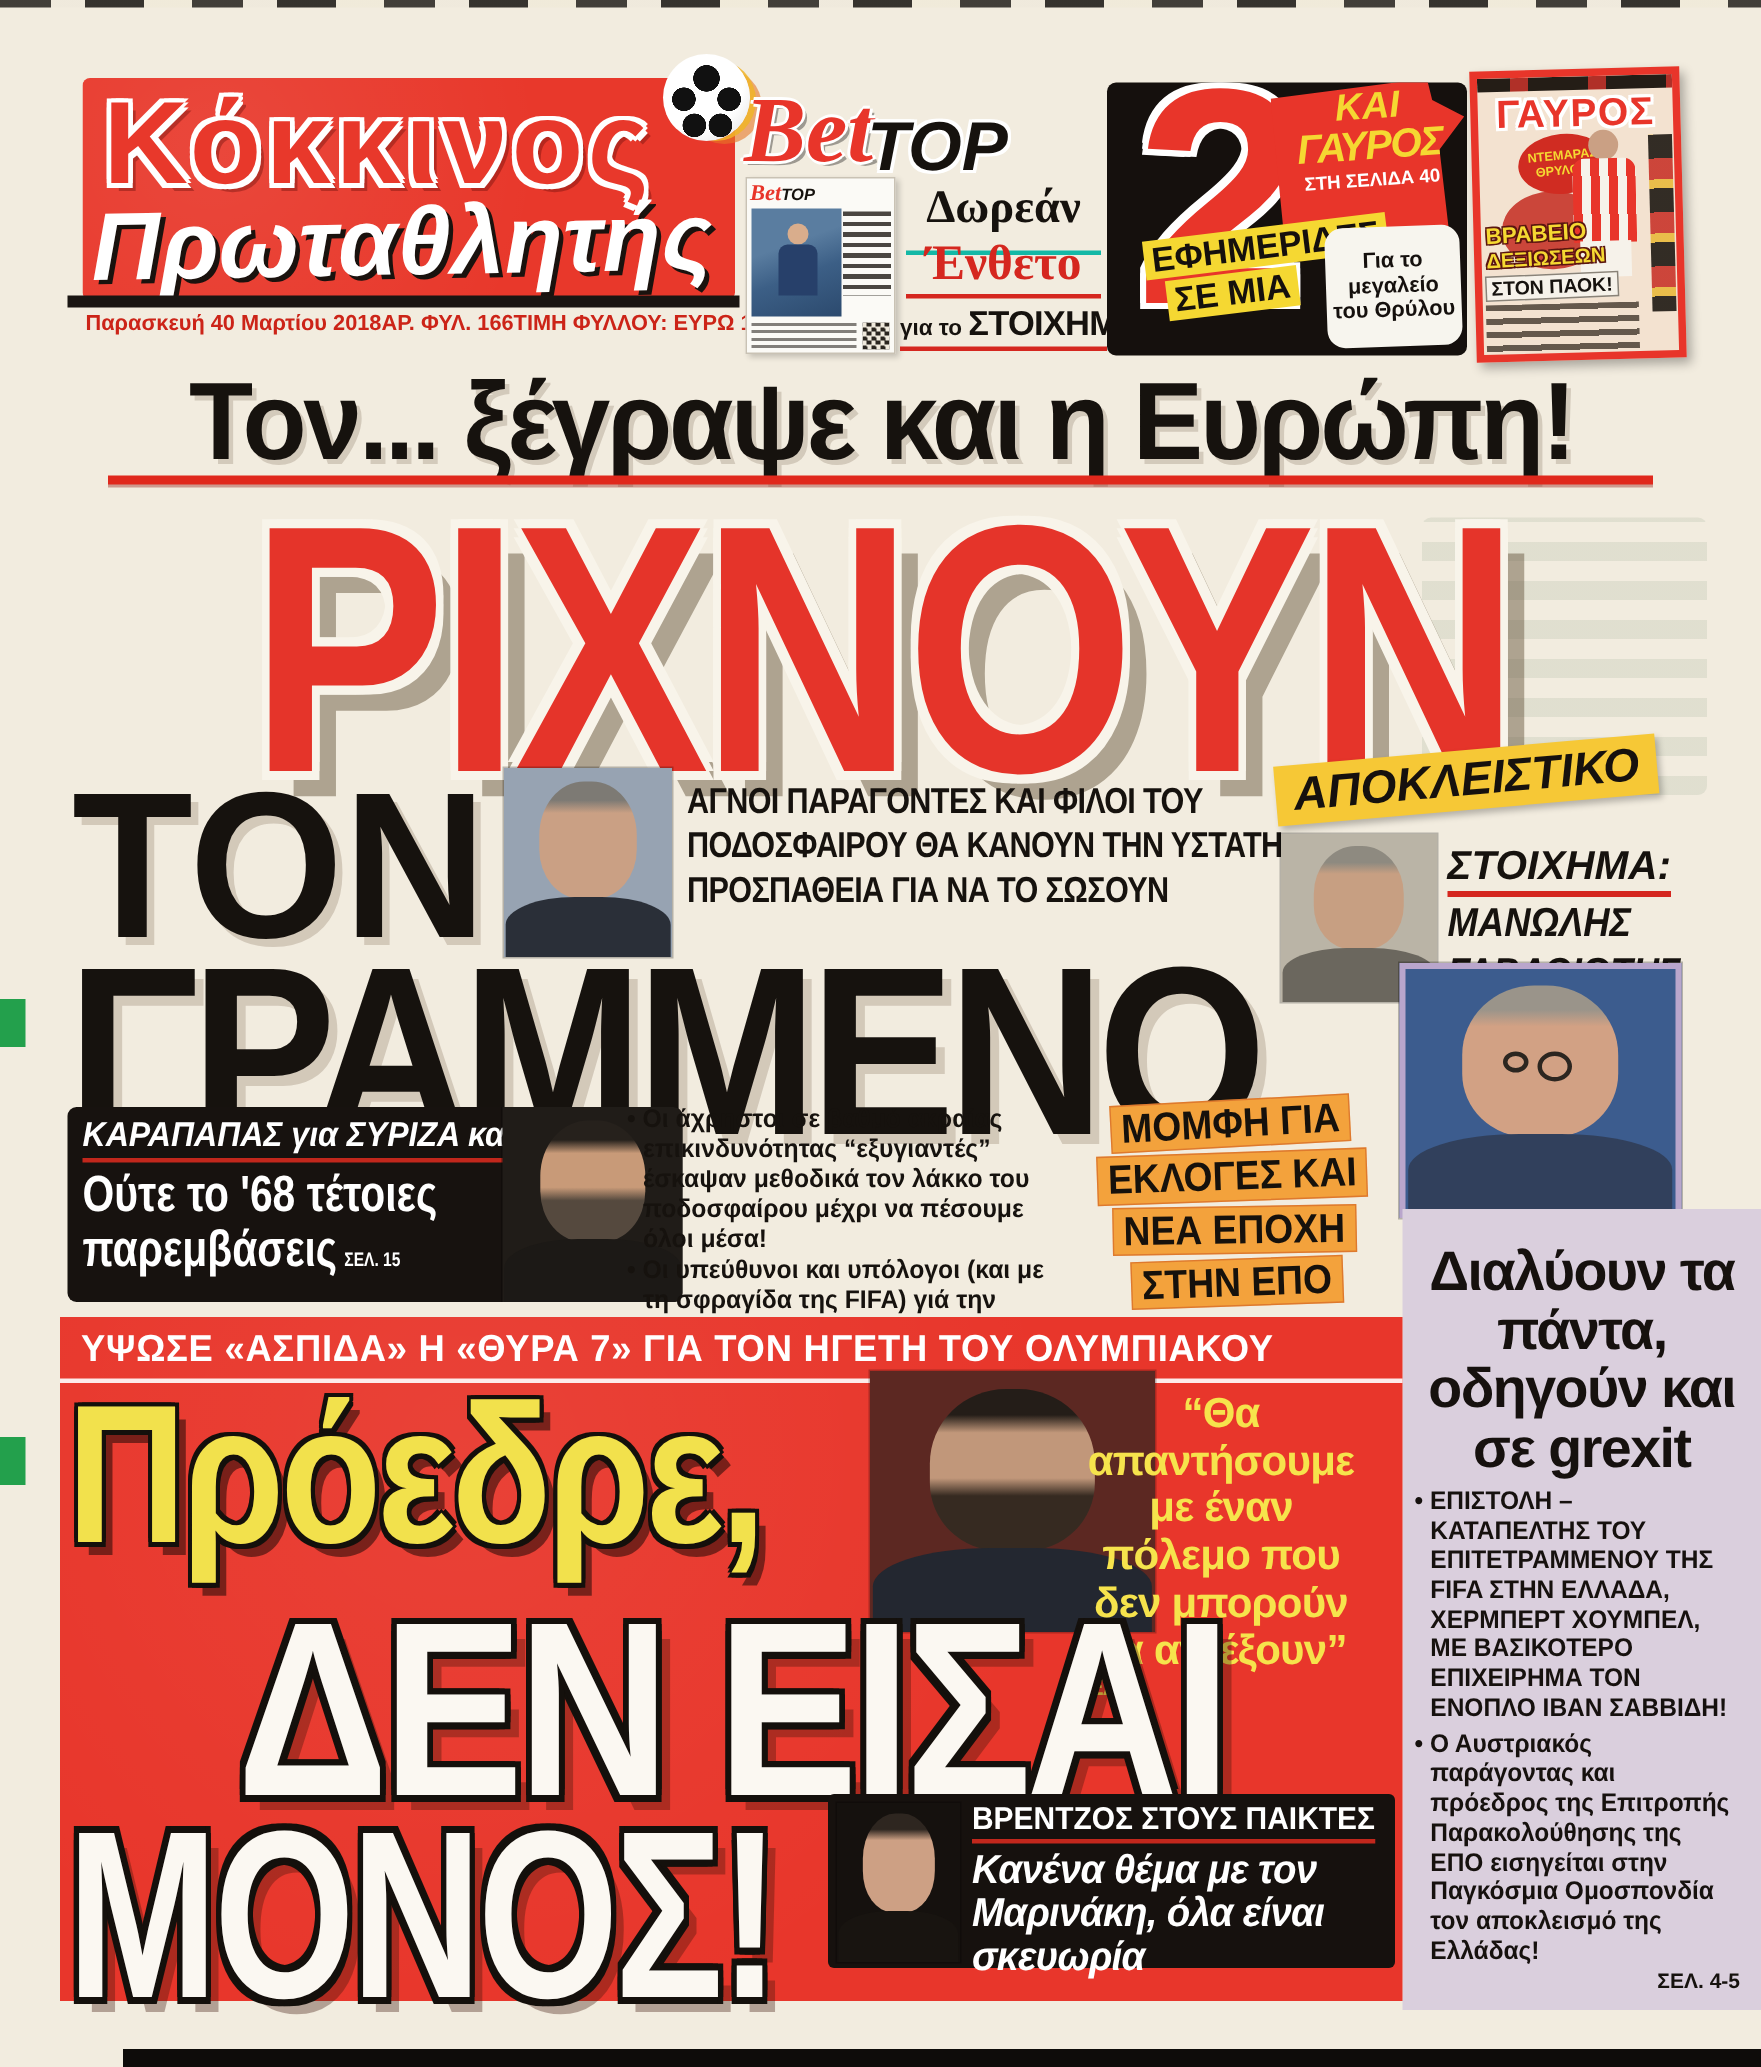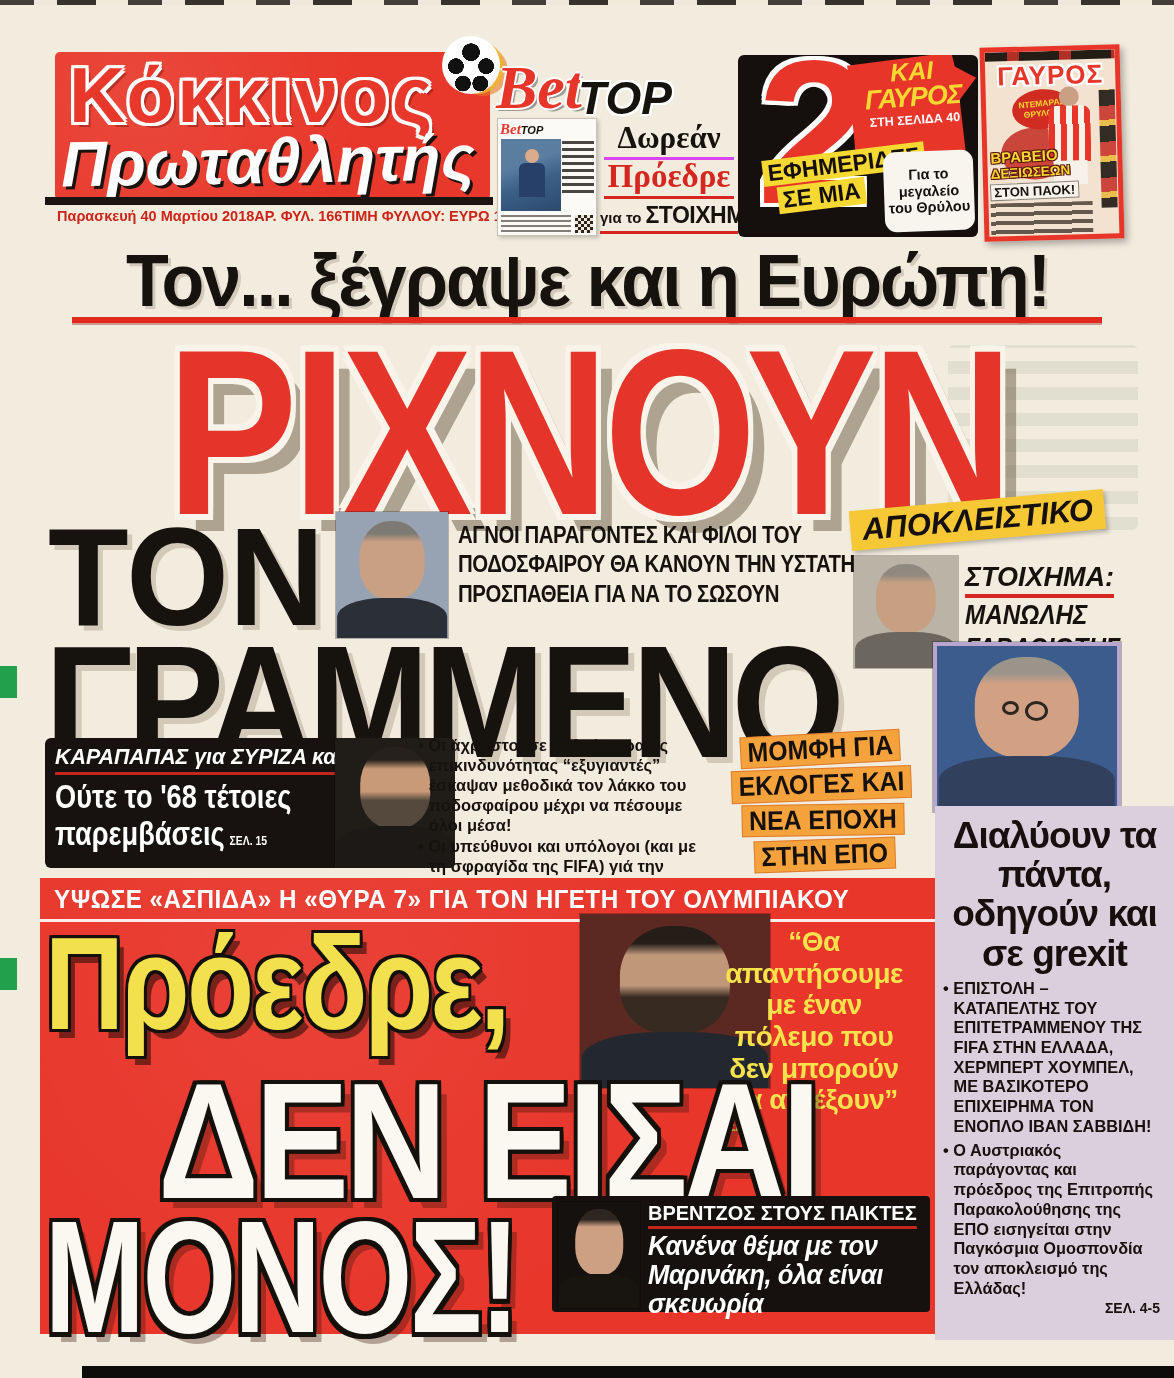--- a/index.html
+++ b/index.html
@@ -50,21 +50,21 @@
     background:linear-gradient(160deg,#5a7da0 0 35%,#3c5f86 60%,#2c4a6e 100%);}
   .bt-photo::before{content:"";position:absolute;left:24px;top:10px;width:14px;height:14px;border-radius:50%;background:#d9ad8c;}
   .bt-photo::after{content:"";position:absolute;left:18px;top:24px;width:26px;height:34px;border-radius:6px 6px 0 0;background:#27406a;}
   .bt-lines{position:absolute;right:2px;top:22px;width:32px;height:56px;
     background:repeating-linear-gradient(to bottom,rgba(30,25,20,.8) 0 3px,transparent 3px 7px);}
   .bt-foot{position:absolute;left:3px;bottom:2px;width:70px;height:18px;
     background:repeating-linear-gradient(to bottom,rgba(30,25,20,.55) 0 2px,transparent 2px 5px);}
   .bt-qr{position:absolute;right:3px;bottom:2px;width:18px;height:18px;
     background:repeating-conic-gradient(#2a251f 0 25%,#efe9dc 0 50%);background-size:6px 6px;}
   .bet-free{left:604px;top:120px;width:130px;text-align:center;font-family:"Liberation Serif",serif;
-    font-weight:700;font-size:31px;color:#16120e;border-bottom:3px solid #d946ef;padding-bottom:1px;}
+    font-weight:700;font-size:31px;color:#16120e;border-bottom:3px solid #14b8a6;padding-bottom:11px;}
   .bet-insert{left:604px;top:158px;width:130px;text-align:center;font-family:"Liberation Serif",serif;
     font-weight:700;font-size:33px;color:#d5271f;border-bottom:3px solid #d5271f;padding-bottom:1px;}
   .bet-for{left:600px;top:202px;width:138px;text-align:center;border-bottom:3px solid #d5271f;padding-bottom:2px;
     white-space:nowrap;color:#16120e;}
   .bet-for .sm{font-weight:700;font-size:15px;text-align:center;}
   .bet-for .lg{font-weight:700;font-size:23px;letter-spacing:-0.5px;}
 
   
   .two-box{left:738px;top:55px;width:240px;height:182px;background:#15100d;border-radius:6px;overflow:hidden;}
   .two-num{position:absolute;left:-4px;top:-26px;width:160px;text-align:center;font-size:205px;font-weight:700;line-height:1;
@@ -170,21 +170,21 @@
   
   .momfi{left:720px;top:733px;width:205px;transform:rotate(-2deg);}
   .momfi .strip{display:table;margin:0 auto;background:#f3a23c;border:1px solid rgba(190,60,25,.4);
     color:#16110c;font-weight:700;font-size:27px;line-height:1.05;padding:1px 7px;transform:scaleX(.92);}
   .momfi .strip+ .strip{margin-top:3px;}
   .momfi .s1{transform:scaleX(.92) rotate(-1deg);}
   .momfi .s3{transform:scaleX(.92) rotate(1deg);margin-left:14px;}
 
   
   .rightcol{left:935px;top:806px;width:239px;height:534px;background:#dacfdd;}
-  .rc-head{margin:10px 4px 6px 4px;text-align:center;font-size:37px;font-weight:700;line-height:1.06;
+  .rc-head{margin:22px 4px 6px 4px;text-align:center;font-size:37px;font-weight:700;line-height:1.06;
     letter-spacing:-1px;color:#16110e;}
   .rc-b{margin:4px 6px 0 8px;font-size:17px;line-height:1.16;color:#16110e;padding-left:11px;text-indent:-11px;
     transform:scaleX(.96);transform-origin:left top;}
   .rc-b::before{content:"• ";}
   .rc-b1{font-weight:700;}
   .rc-b2{font-weight:700;}
   .rc-page{text-align:right;margin:2px 14px 13px 0;font-size:14px;font-weight:700;}
 
   
   .redsec{left:40px;top:878px;width:895px;height:456px;background:#e8362b;
@@ -238,21 +238,21 @@
   <div class="abs bt-thumb">
     <div class="bt-head">
       <span class="bt-bet">Bet</span><span class="bt-top">TOP</span>
     </div>
     <div class="bt-photo"></div>
     <div class="bt-lines"></div>
     <div class="bt-foot"></div>
     <div class="bt-qr"></div>
   </div>
   <div class="abs bet-free">Δωρεάν</div>
-  <div class="abs bet-insert">Πρόεδρε</div>
+  <div class="abs bet-insert">Ένθετο</div>
   <div class="abs bet-for">
     <span class="sm">για το </span><span class="lg">ΣΤΟΙΧΗΜΑ</span>
   </div>
 
   <div class="abs two-box">
     <div class="two-num">2</div>
     <div class="two-arrow">
       <div class="two-kai">ΚΑΙ</div>
       <div class="two-gavros">ΓΑΥΡΟΣ</div>
       <div class="two-page">ΣΤΗ ΣΕΛΙΔΑ 40</div>

